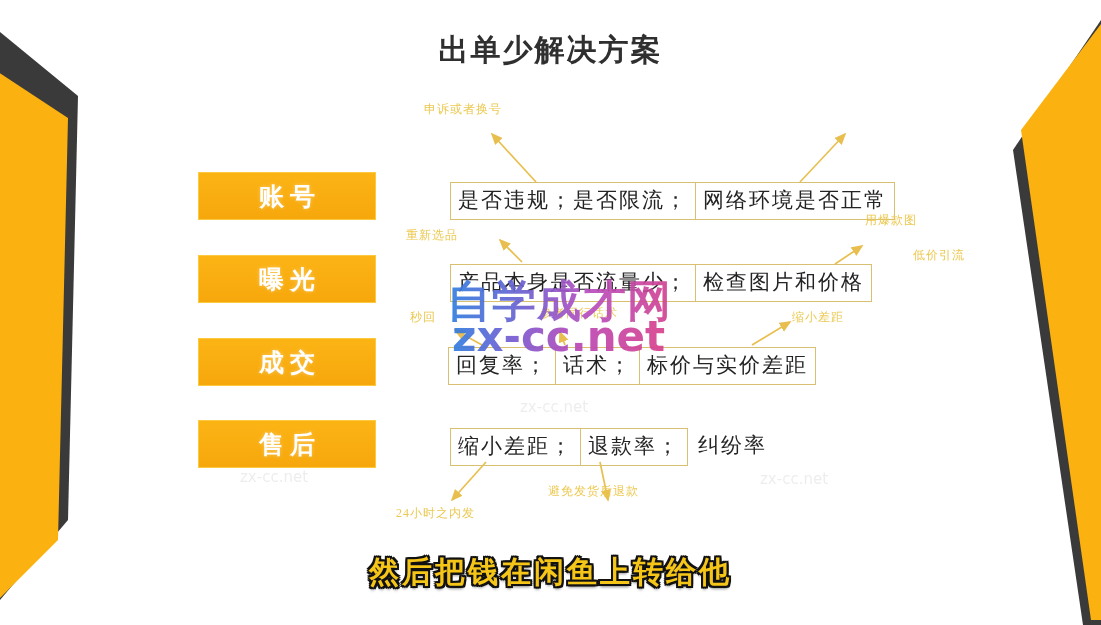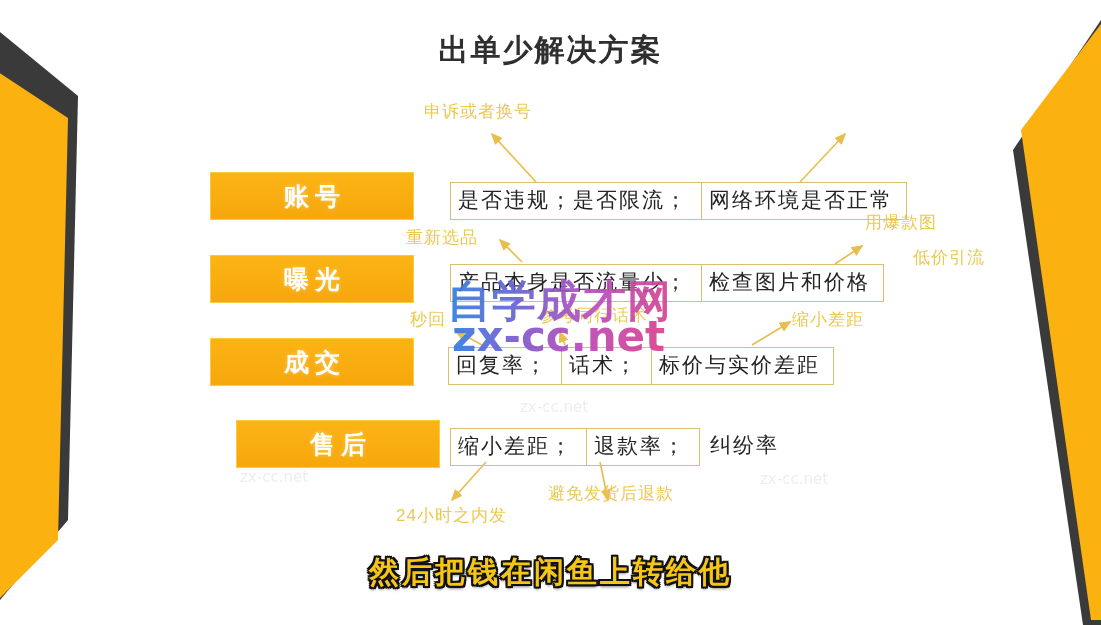--- a/index.html
+++ b/index.html
@@ -32,69 +32,69 @@
     font-size: 30px;
     font-weight: bold;
     color: #2f2f2f;
     letter-spacing: 2px;
     font-family: "DejaVu Sans", "Liberation Sans", sans-serif;
   }
 
   
   .pill {
     position: absolute;
-    left: 210px;
-    width: 204px;
+    left: 198px;
+    width: 178px;
     height: 48px;
     background: linear-gradient(180deg, #fcb415 0%, #f6a70b 100%);
     box-shadow: 0 0 0 1px #fdc93f inset;
     display: flex;
     align-items: center;
     justify-content: center;
     color: #ffffff;
     font-size: 25px;
     font-weight: bold;
     letter-spacing: 6px;
     text-indent: 6px;
     text-shadow: 0 0 4px rgba(255,255,255,.35);
     font-family: "DejaVu Sans", "Liberation Sans", sans-serif;
   }
   .pill-0 { top: 172px; }
   .pill-1 { top: 255px; }
   .pill-2 { top: 338px; }
-  .pill-3 { top: 420px; margin-left: 26px; }
+  .pill-3 { top: 420px; }
 
   
   .row { position: absolute; display: flex; align-items: stretch; }
   .row-0 { left: 450px; top: 182px; }
   .row-1 { left: 450px; top: 264px; }
   .row-2 { left: 448px; top: 347px; }
   .row-3 { left: 450px; top: 428px; }
 
   .cell {
     font-size: 21px;
     color: #242424;
-    padding: 3px 13px 5px 7px;
+    padding: 3px 7px 5px 7px;
     letter-spacing: 2px;
     white-space: nowrap;
     font-family: "DejaVu Sans", "Liberation Sans", sans-serif;
   }
   .cell.boxed { border: 1.6px solid #d9c070; }
   .cell.boxed + .cell.boxed { border-left: none; }
   .cell.plain { border: none; padding-left: 10px; }
 
   
   .note {
     position: absolute;
     color: #ecc84f;
-    font-size: 17px;
+    font-size: 12px;
     letter-spacing: 1px;
     white-space: nowrap;
     line-height: 1.18;
-    font-family: Liberation Sans, sans-serif;
+    font-family: Liberation Serif, serif;
     text-align: center;
   }
   .note.dim { color: #eccb5c; }
 
   
   .arrows { position: absolute; left: 0; top: 0; width: 1101px; height: 625px; pointer-events: none; }
 
   
   .wm {
     position: absolute;

